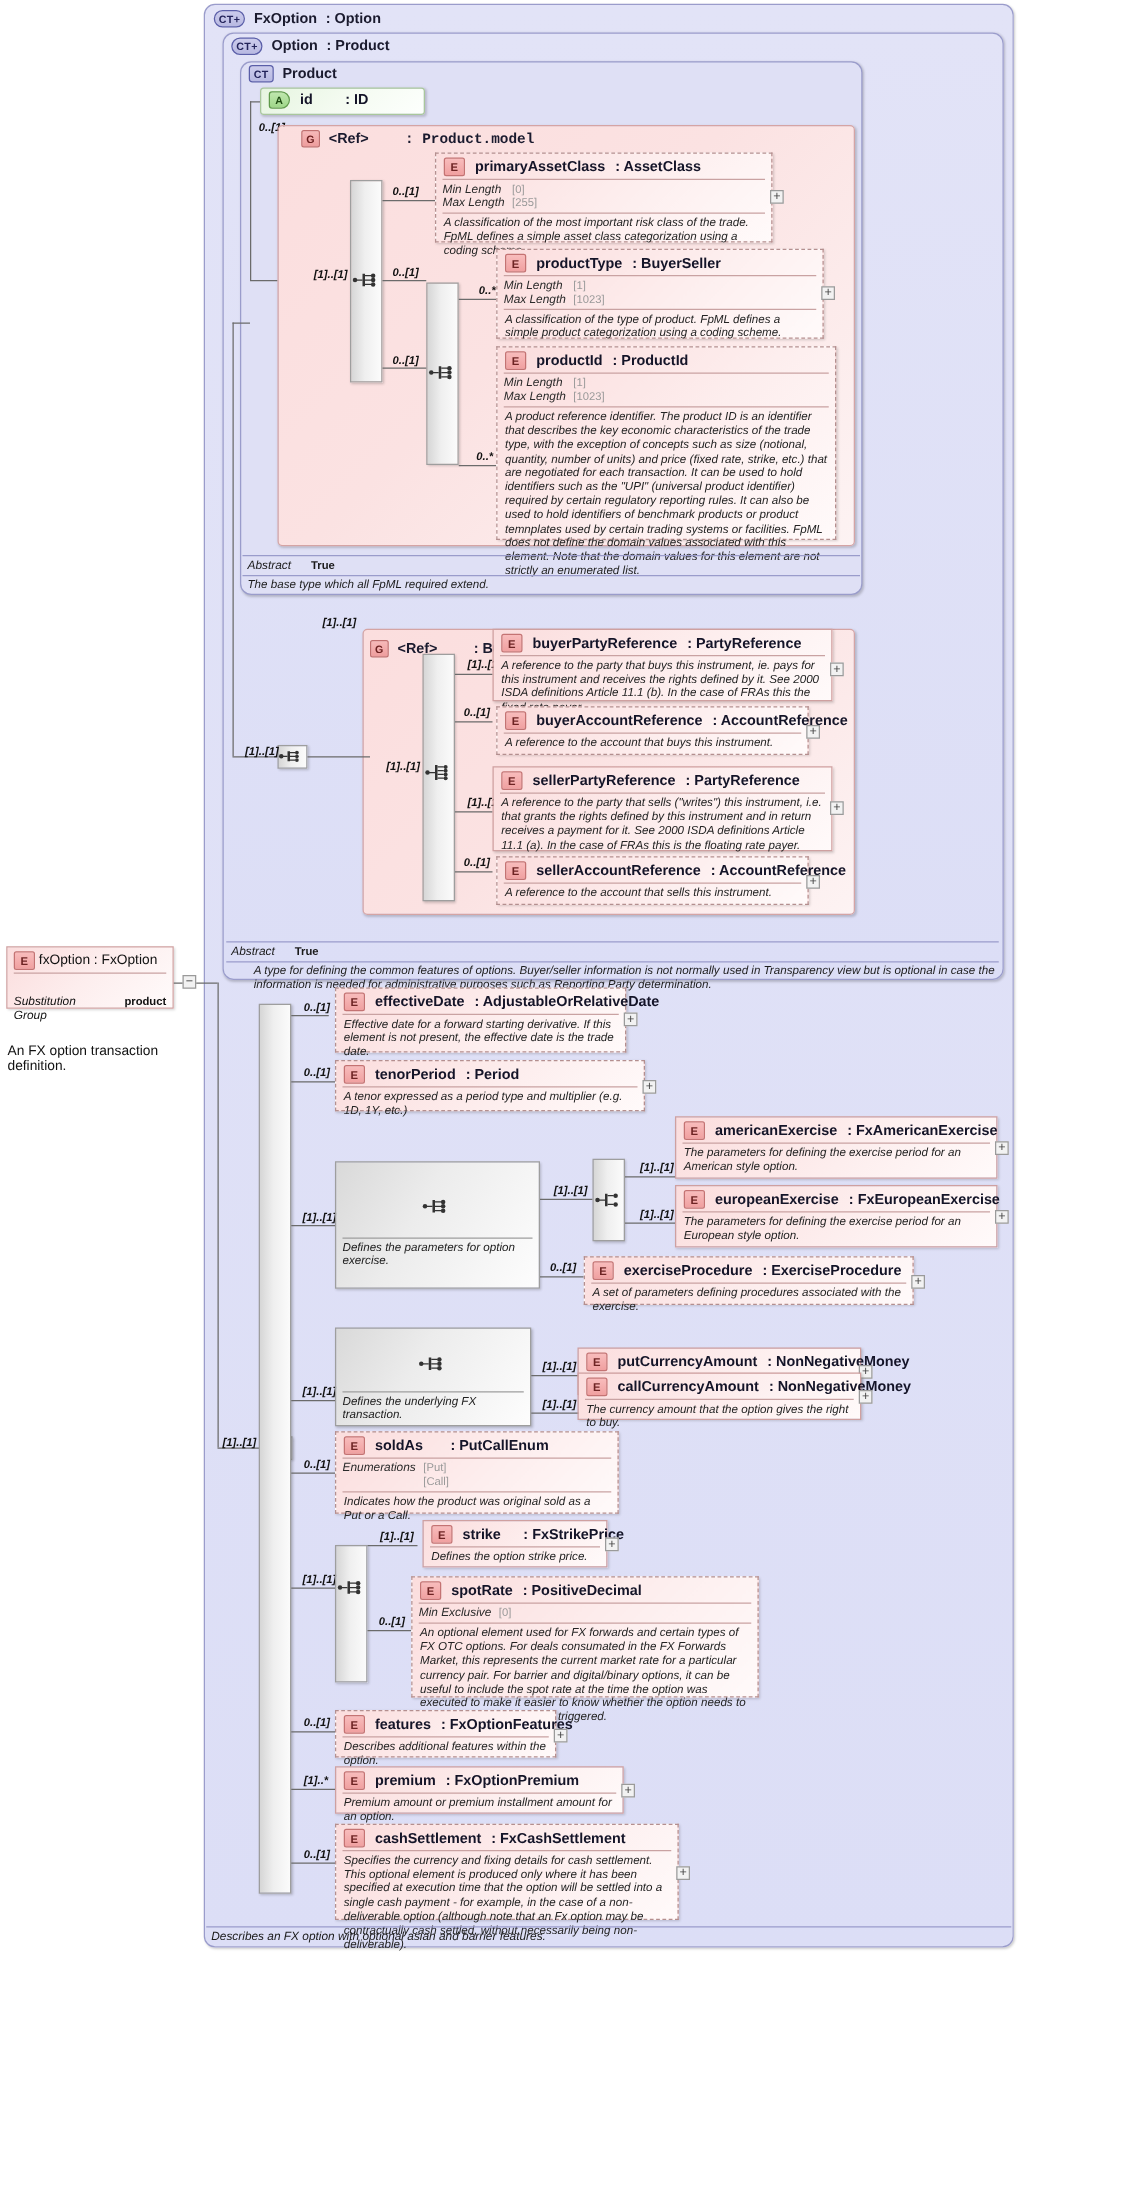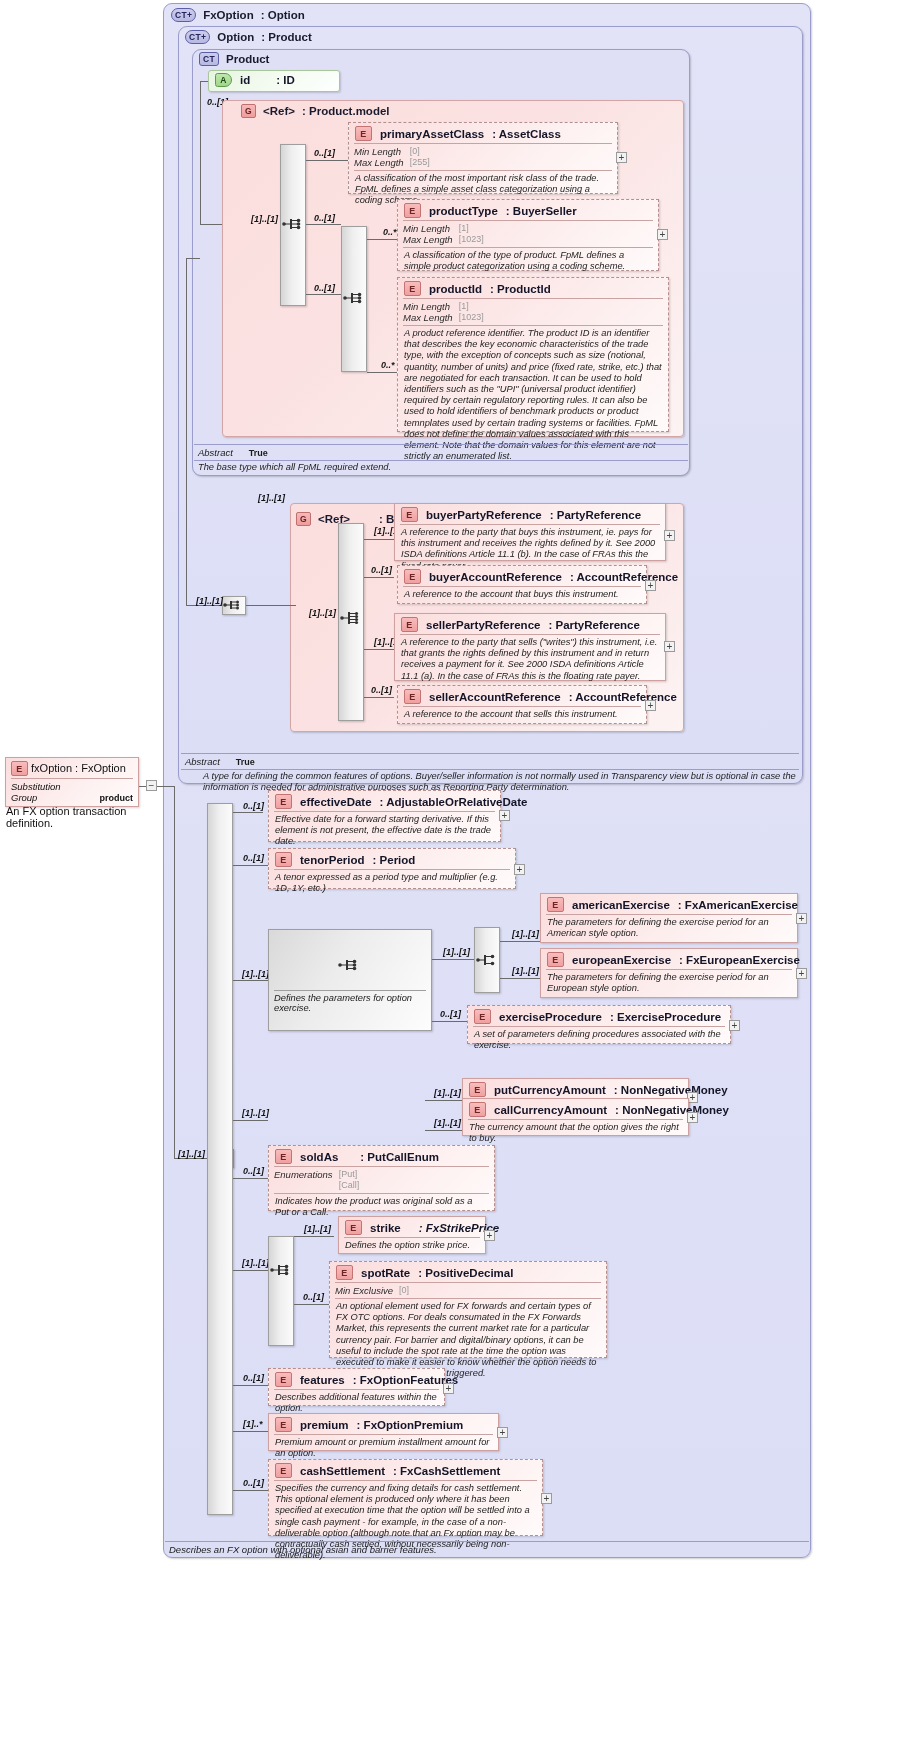--- a/index.html
+++ b/index.html
@@ -140,22 +140,22 @@
     padding:2px 4px;
   }
 
   
   .rootbox{
     position:absolute;
     background:linear-gradient(135deg,#fbdddd 0%, #fdeeee 50%, #fffbfb 100%);
     border:1px solid #cfa0a0;box-shadow:1px 1px 2px rgba(0,0,0,.17);
   }
   .rootbox .subg{
-    border-top:1px solid #c9a2a2;margin:0 5px;padding:2px 0;
-    display:flex;gap:10px;font-size:9.5px;align-items:flex-end;
+    border-top:1px solid #c9a2a2;margin:0 5px;padding:17px 0;
+    display:flex;gap:10px;font-size:9.5px;
   }
   .rootbox .subg .k{font-style:italic;}
   .rootbox .subg .v{font-weight:bold;font-size:9px;}
 </style>
 </head>
 <body>
 
 <div class="canvas">
 
   <div class="ct-frame" style="left:163px;top:3px;width:648px;height:1555px;"></div>
@@ -188,21 +188,21 @@
   <div class="card" style="left:207px;top:97px;">0..[1]</div>
 
   <div class="ln lnv" style="left:200px;top:81px;height:143px;"></div>
   <div class="ln lnh" style="left:200px;top:81px;width:8px;"></div>
   <div class="ln lnh" style="left:200px;top:224px;width:22px;"></div>
 
   <div class="g-frame" style="left:222px;top:100px;width:462px;height:337px;"></div>
   <div class="g-head" style="top:104px;left:241px;">
     <span class="badge grp">G</span>
     <span>&lt;Ref&gt;</span>
-    <span style="">: Product.model</span>
+    <span style="margin-left:22px;font-family:Liberation Mono, monospace;">: Product.model</span>
   </div>
 
   <div class="conn-box" style="left:280px;top:144px;width:26px;height:162px;"></div>
   <div class="glyph" style="left:281px;top:214px;">
     <svg width="26" height="20" viewBox="0 0 26 20">
       <circle cx="3" cy="10" r="1.8" fill="#333"></circle>
       <line x1="4" y1="10" x2="9" y2="10" stroke="#333" stroke-width="1"></line>
       <rect x="9" y="5" width="2" height="10" fill="#333"></rect>
       <line x1="11" y1="6.5" x2="16" y2="6.5" stroke="#333" stroke-width="1"></line>
       <line x1="11" y1="10" x2="16" y2="10" stroke="#333" stroke-width="1"></line>
@@ -529,20 +529,36 @@
       <span class="badge el">E</span>
       <span>exerciseProcedure</span>
       <span>: ExerciseProcedure</span>
     </div>
     <div class="desc">A set of parameters defining procedures associated with the exercise.</div>
   </div>
   <div class="exp" style="left:729px;top:1020px;">+</div>
 
   <div class="ln lnh" style="left:233px;top:1120px;width:35px;"></div>
   <div class="card" style="left:242px;top:1108px;">[1]..[1]</div>
+  <div class="seqbox" style="left:268px;top:1062px;width:157px;height:79px;">
+    <div class="glyph" style="left:65px;top:18px;">
+      <svg width="26" height="20" viewBox="0 0 26 20">
+        <circle cx="3" cy="10" r="1.8" fill="#333"></circle>
+        <line x1="4" y1="10" x2="9" y2="10" stroke="#333" stroke-width="1"></line>
+        <rect x="9" y="5" width="2" height="10" fill="#333"></rect>
+        <line x1="11" y1="6.5" x2="16" y2="6.5" stroke="#333" stroke-width="1"></line>
+        <line x1="11" y1="10" x2="16" y2="10" stroke="#333" stroke-width="1"></line>
+        <line x1="11" y1="13.5" x2="16" y2="13.5" stroke="#333" stroke-width="1"></line>
+        <circle cx="17.5" cy="6.5" r="1.8" fill="#333"></circle>
+        <circle cx="17.5" cy="10" r="1.8" fill="#333"></circle>
+        <circle cx="17.5" cy="13.5" r="1.8" fill="#333"></circle>
+      </svg>
+    </div>
+    <div class="cap">Defines the underlying FX transaction.</div>
+  </div>
 
   <div class="ln lnh" style="left:425px;top:1100px;width:38px;"></div>
   <div class="card" style="left:434px;top:1088px;">[1]..[1]</div>
   <div class="ebox" style="left:462px;top:1078px;width:227px;height:38px;">
     <div class="title">
       <span class="badge el">E</span>
       <span>putCurrencyAmount</span>
       <span>: NonNegativeMoney</span>
     </div>
     <div class="desc">The currency amount that the option gives the right to sell.</div>
@@ -597,21 +613,21 @@
       <circle cx="17.5" cy="13.5" r="1.8" fill="#333"></circle>
     </svg>
   </div>
 
   <div class="ln lnh" style="left:294px;top:1236px;width:40px;"></div>
   <div class="card" style="left:304px;top:1224px;">[1]..[1]</div>
   <div class="ebox" style="left:338px;top:1216px;width:148px;height:38px;">
     <div class="title">
       <span class="badge el">E</span>
       <span>strike</span>
-      <span style="margin-left:10px;font-style:italic;">: FxStrikePrice</span>
+      <span style="margin-left:10px;">: FxStrikePrice</span>
     </div>
     <div class="desc">Defines the option strike price.</div>
   </div>
   <div class="exp" style="left:484px;top:1230px;">+</div>
 
   <div class="ln lnh" style="left:294px;top:1304px;width:35px;"></div>
   <div class="card" style="left:303px;top:1292px;">0..[1]</div>
   <div class="ebox opt" style="left:329px;top:1261px;width:278px;height:97px;">
     <div class="title">
       <span class="badge el">E</span>

